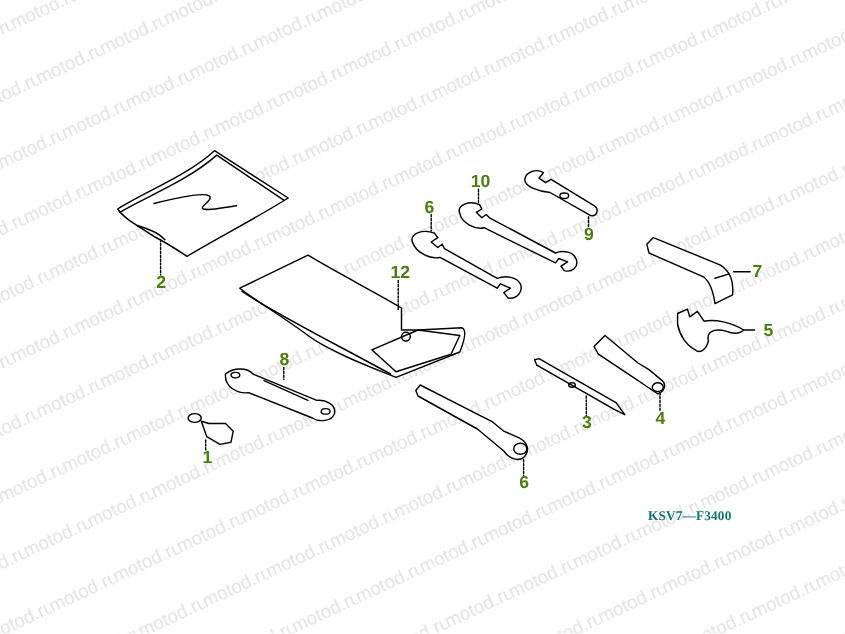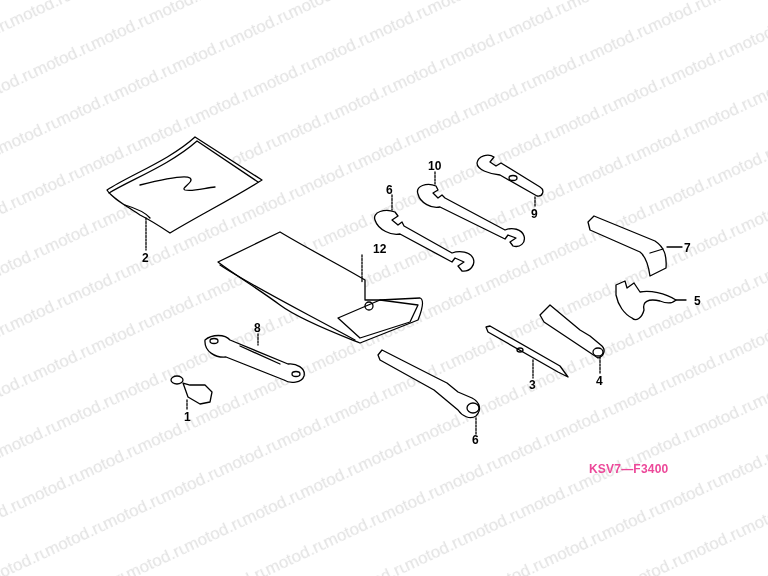--- a/index.html
+++ b/index.html
@@ -1,20 +1,20 @@
 <!DOCTYPE html>
 <html><head>
 <meta charset="utf-8">
 <style>
   html, body { margin:0; padding:0; background:#ffffff; }
   body { width:768px; height:576px; position:relative; overflow:hidden; font-family:"Liberation Sans", sans-serif; }
   #wm { position:absolute; left:0; top:0; width:768px; height:576px; pointer-events:none; }
   #diagram { position:absolute; left:0; top:0; width:768px; height:576px; }
-  .callout { position:absolute; font-family:"Liberation Sans", sans-serif; font-weight:bold; font-size:12px; color:#000000; line-height:12px; }
-  .code { position:absolute; left:589px; top:462px; font-family:Liberation Sans, sans-serif; font-size:12px; font-weight:bold; color:#ec4899; letter-spacing:0.2px; }
+  .callout { position:absolute; font-family:"Liberation Sans", sans-serif; font-weight:bold; font-size:16px; color:#4d7c0f; line-height:12px; }
+  .code { position:absolute; left:589px; top:462px; font-family:Liberation Serif, serif; font-size:12px; font-weight:bold; color:#0f766e; letter-spacing:0.2px; }
 </style>
 </head>
 <body>
 
 <svg id="wm" xmlns="http://www.w3.org/2000/svg" width="768" height="576">
   <defs>
     <pattern id="wmpat" patternUnits="userSpaceOnUse" width="64" height="55" patternTransform="rotate(-25)">
       <text x="0" y="30" font-family="Liberation Sans, sans-serif" font-size="17" fill="#e2e2e2">motod.ru</text>
     </pattern>
   </defs>
@@ -103,15 +103,15 @@
 <span class="callout" style="left:142px;top:252px;">2</span>
 <span class="callout" style="left:529px;top:379px;">3</span>
 <span class="callout" style="left:596px;top:375px;">4</span>
 <span class="callout" style="left:694px;top:295px;">5</span>
 <span class="callout" style="left:472px;top:434px;">6</span>
 <span class="callout" style="left:684px;top:242px;">7</span>
 <span class="callout" style="left:254px;top:322px;">8</span>
 <span class="callout" style="left:531px;top:208px;">9</span>
 <span class="callout" style="left:428px;top:160px;">10</span>
 <span class="callout" style="left:386px;top:184px;">6</span>
-<span class="callout" style="left:373px;top:243px;text-align:center;">12</span>
+<span class="callout" style="left:355px;top:243px;text-align:center;">12</span>
 
 <span class="code">KSV7—F3400</span>
 
 </body></html>

